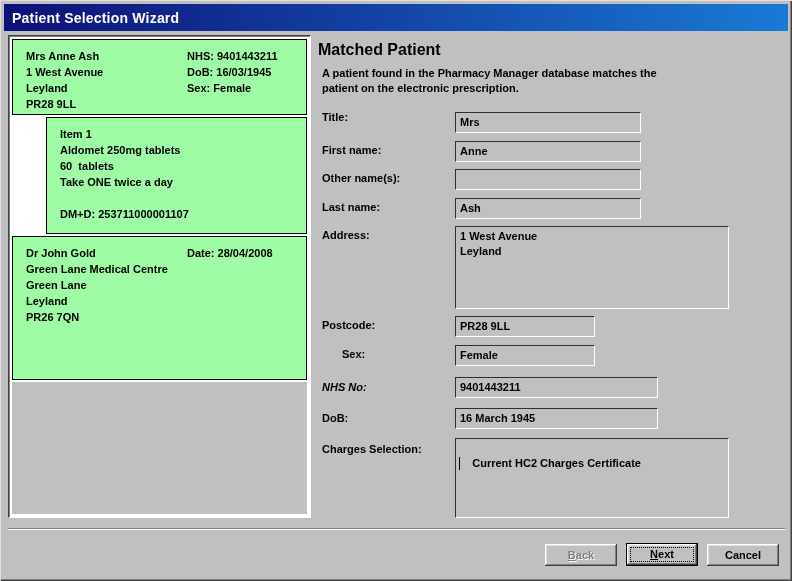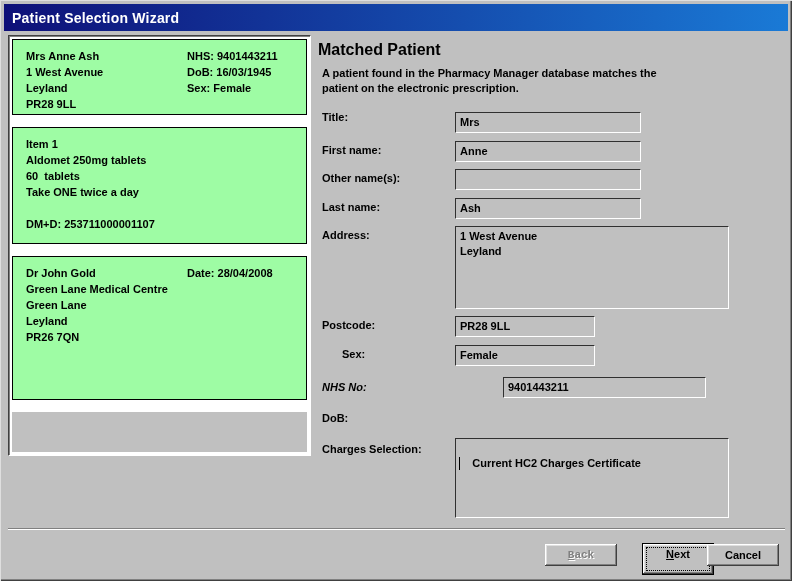--- a/index.html
+++ b/index.html
@@ -14,52 +14,52 @@
 
   .titlebar {
     position:absolute; left:4px; top:4px; width:784px; height:27px;
     background:linear-gradient(90deg, var(--titlebar_start,#0e1078) 0%, var(--titlebar_end,#1a7ad6) 100%);
     display:flex; align-items:center;
   }
   .titlebar .title-text { color:#fff; font-size:14px; padding-left:8px; letter-spacing:.2px; }
 
   
   .left-summary {
-    position:absolute; left:8px; top:35px; width:303px; height:421px;
+    position:absolute; left:8px; top:35px; width:303px; height:483px;
     background:#fff;
     border:1px solid; border-color:#404040 #fff #fff #404040;
     box-shadow: inset 1px 1px 0 #808080;
-    padding:3px; display:flex; flex-direction:column; gap:12px;
+    padding:3px; display:flex; flex-direction:column; gap:2px;
   }
   .gpanel {
     background:var(--panel_green,#9efca4);
     border:1px solid #000; position:relative;
     padding:8px 6px 0 13px; font-size:11px; line-height:16px;
   }
   .gpanel .blk { white-space:pre-wrap; }
   .p1 { height:76px; }
-  .p2 { height:117px; }
+  .p2 { height:117px;margin-left:34px; }
   .p3 { height:144px; }
   .col2 { position:absolute; left:174px; top:8px; }
   .filler { flex:1; background:var(--dialog_gray,#c0c0c0); }
 
   
   .main-heading { position:absolute; left:318px; top:41px; font-size:16px; }
   .main-desc { position:absolute; left:322px; top:66px; width:450px; font-size:11px; line-height:15px; white-space:pre-line; }
 
   .flabel { position:absolute; left:322px; font-size:11px; }
   .finput {
     position:absolute; left:455px; background:var(--dialog_gray,#c0c0c0);
     border:1px solid; border-color:#303030 #fff #fff #303030;
     font-size:11px; line-height:15px; padding:2px 4px; white-space:pre-wrap; overflow:hidden;
   }
   .h-one { height:21px; }
   .w-std { width:186px; }
   .w-small { width:140px; }
-  .w-med { width:203px;margin-left:48px; }
+  .w-med { width:203px; }
   .w-wide { width:274px; }
 
   .lbl-title { top:111px; }  .in-title { top:112px; }
   .lbl-first { top:144px; }  .in-first { top:141px; }
   .lbl-other { top:172px; }  .in-other { top:169px; }
   .lbl-last  { top:201px; }  .in-last  { top:198px; }
   .lbl-addr  { top:229px; }  .in-addr  { top:226px; height:83px; }
   .lbl-post  { top:319px; }  .in-post  { top:316px; }
   .lbl-sex   { top:348px;margin-left:20px; }  .in-sex   { top:345px; }
   .lbl-nhs   { top:381px;font-style:italic; }  .in-nhs   { top:377px; }
@@ -73,24 +73,24 @@
     border-top:1px solid #808080; border-bottom:1px solid #fff;
   }
 
   .btn {
     position:absolute; top:544px; height:22px; width:72px;
     background:var(--dialog_gray,#c0c0c0);
     box-shadow: inset -1px -1px 0 #404040, inset 1px 1px 0 #ffffff, inset -2px -2px 0 #808080, inset 2px 2px 0 #dfdfdf;
     font-size:11px; font-weight:bold; text-align:center; line-height:22px;
     cursor:default; user-select:none;
   }
-  .btn-back { left:545px; color:#808080; text-shadow:1px 1px 0 #fff;font-family:Liberation Mono, monospace; }
+  .btn-back { left:545px; color:#808080; text-shadow:1px 1px 0 #fff; }
   .btn-next {
-    left:626px; top:543px; height:32px; border:1px solid #000; line-height:21px;
-    outline:1px dotted #000; outline-offset:-5px;margin-left:16px;
+    left:626px; top:543px; height:23px; border:1px solid #000; line-height:21px;
+    outline:1px dotted #000; outline-offset:-5px;
   }
   .btn-cancel { left:707px; }
 </style>
 </head>
 <body>
 
 <div class="window">
 
   <div class="titlebar">
     <span class="title-text">Patient Selection Wizard</span>
@@ -148,20 +148,21 @@
   <div class="flabel lbl-post">Postcode:</div>
   <div class="finput h-one w-small in-post">PR28 9LL</div>
 
   <div class="flabel lbl-sex">Sex:</div>
   <div class="finput h-one w-small in-sex">Female</div>
 
   <div class="flabel lbl-nhs">NHS No:</div>
   <div class="finput h-one w-med in-nhs">9401443211</div>
 
   <div class="flabel lbl-dob">DoB:</div>
+  <div class="finput h-one w-med in-dob">16 March 1945</div>
 
   <div class="flabel lbl-chg">Charges Selection:</div>
   <div class="finput w-wide in-chg">
     <span>Current HC2 Charges Certificate</span>
     <span class="caret"></span>
   </div>
 
   <div class="separator"></div>
 
   <div class="btn btn-back"><u>B</u>ack</div>

